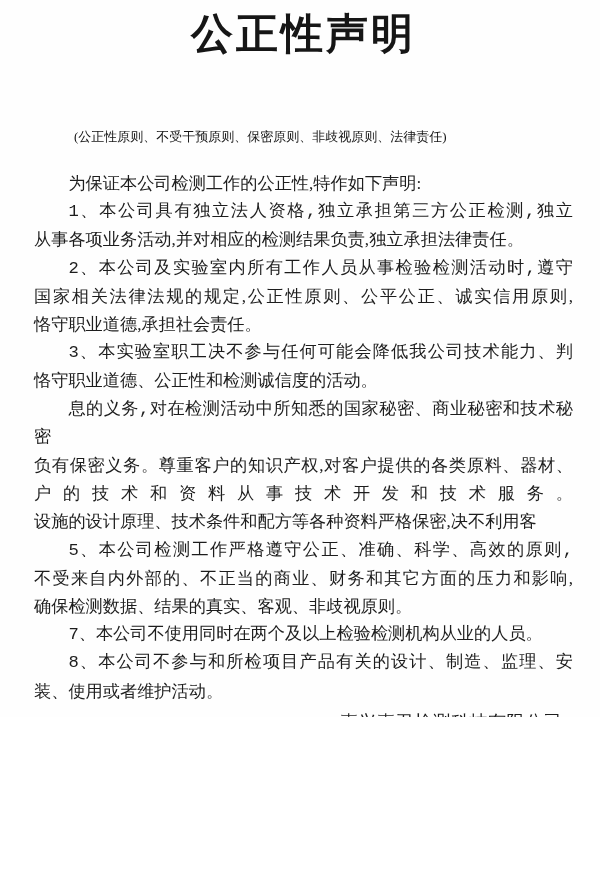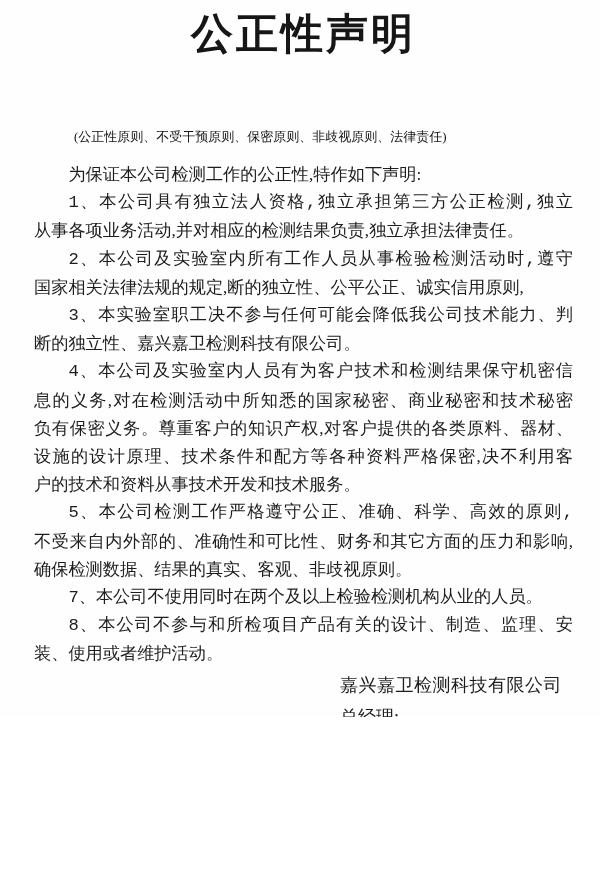--- a/index.html
+++ b/index.html
@@ -22,21 +22,21 @@
   }
   .principles {
     margin-top:64px;
     font-size:13px; font-weight:400;
     line-height:26px;
     text-indent:40px;
     color:#141414;
     white-space:nowrap;
   }
   .intro {
-    margin-top:11px;
+    margin-top:20px;
     font-size:17.2px;
     line-height:28.2px;
     text-indent:2em;
   }
   .clause { font-size:17.2px; line-height:28.2px; }
   .pline { text-align:justify; text-align-last:justify; }
   .pline:last-child { text-align-last:left; }
   .clause .pline:first-child { text-indent:2em;font-family:Liberation Mono, monospace; }
   .sig-block { margin:1px 0 0 306px; width:233px; }
   .company-line { font-size:18px; line-height:31px; letter-spacing:0.5px; white-space:nowrap; }
@@ -65,36 +65,36 @@
     <div class="principles">(公正性原则、不受干预原则、保密原则、非歧视原则、法律责任)</div>
 
     <div class="intro">为保证本公司检测工作的公正性,特作如下声明:</div>
 
     <div class="clause">
         <div class="pline">1、本公司具有独立法人资格,独立承担第三方公正检测,独立</div>
         <div class="pline">从事各项业务活动,并对相应的检测结果负责,独立承担法律责任。</div>
       </div>
     <div class="clause">
         <div class="pline">2、本公司及实验室内所有工作人员从事检验检测活动时,遵守</div>
-        <div class="pline">国家相关法律法规的规定,断的独立性、公平公正、诚实信用原则,</div>
+        <div class="pline">国家相关法律法规的规定,公正性原则、公平公正、诚实信用原则,</div>
+        <div class="pline">恪守职业道德,承担社会责任。</div>
       </div>
     <div class="clause">
         <div class="pline">3、本实验室职工决不参与任何可能会降低我公司技术能力、判</div>
-        <div class="pline">断的独立性、嘉兴嘉卫检测科技有限公司。</div>
+        <div class="pline">恪守职业道德、公正性和检测诚信度的活动。</div>
       </div>
     <div class="clause">
-        <div class="pline">4、本公司及实验室内人员有为客户技术和检测结果保守机密信</div>
         <div class="pline">息的义务,对在检测活动中所知悉的国家秘密、商业秘密和技术秘密</div>
         <div class="pline">负有保密义务。尊重客户的知识产权,对客户提供的各类原料、器材、</div>
+        <div class="pline">户的技术和资料从事技术开发和技术服务。</div>
         <div class="pline">设施的设计原理、技术条件和配方等各种资料严格保密,决不利用客</div>
-        <div class="pline">户的技术和资料从事技术开发和技术服务。</div>
       </div>
     <div class="clause">
         <div class="pline">5、本公司检测工作严格遵守公正、准确、科学、高效的原则,</div>
-        <div class="pline">不受来自内外部的、准确性和可比性、财务和其它方面的压力和影响,</div>
+        <div class="pline">不受来自内外部的、不正当的商业、财务和其它方面的压力和影响,</div>
         <div class="pline">确保检测数据、结果的真实、客观、非歧视原则。</div>
       </div>
     <div class="clause">
         <div class="pline">7、本公司不使用同时在两个及以上检验检测机构从业的人员。</div>
       </div>
     <div class="clause">
         <div class="pline">8、本公司不参与和所检项目产品有关的设计、制造、监理、安</div>
         <div class="pline">装、使用或者维护活动。</div>
       </div>
 

